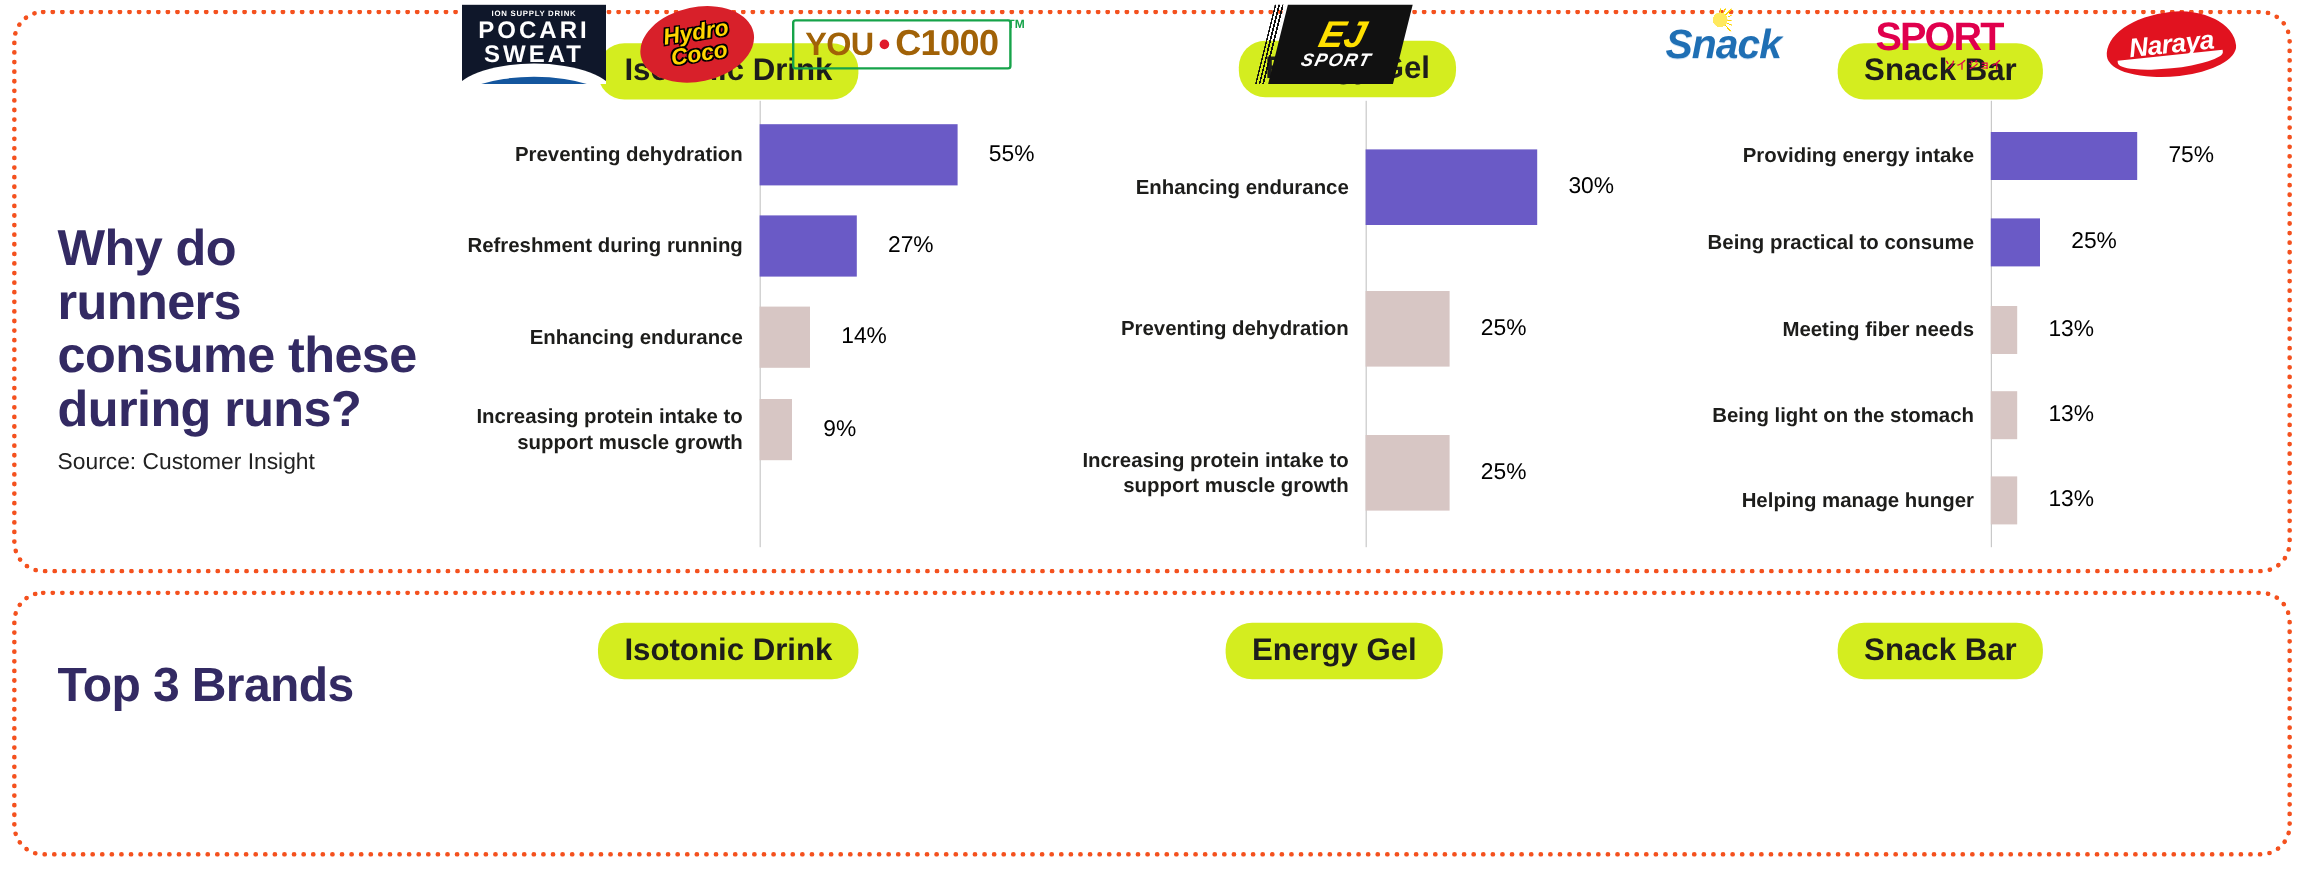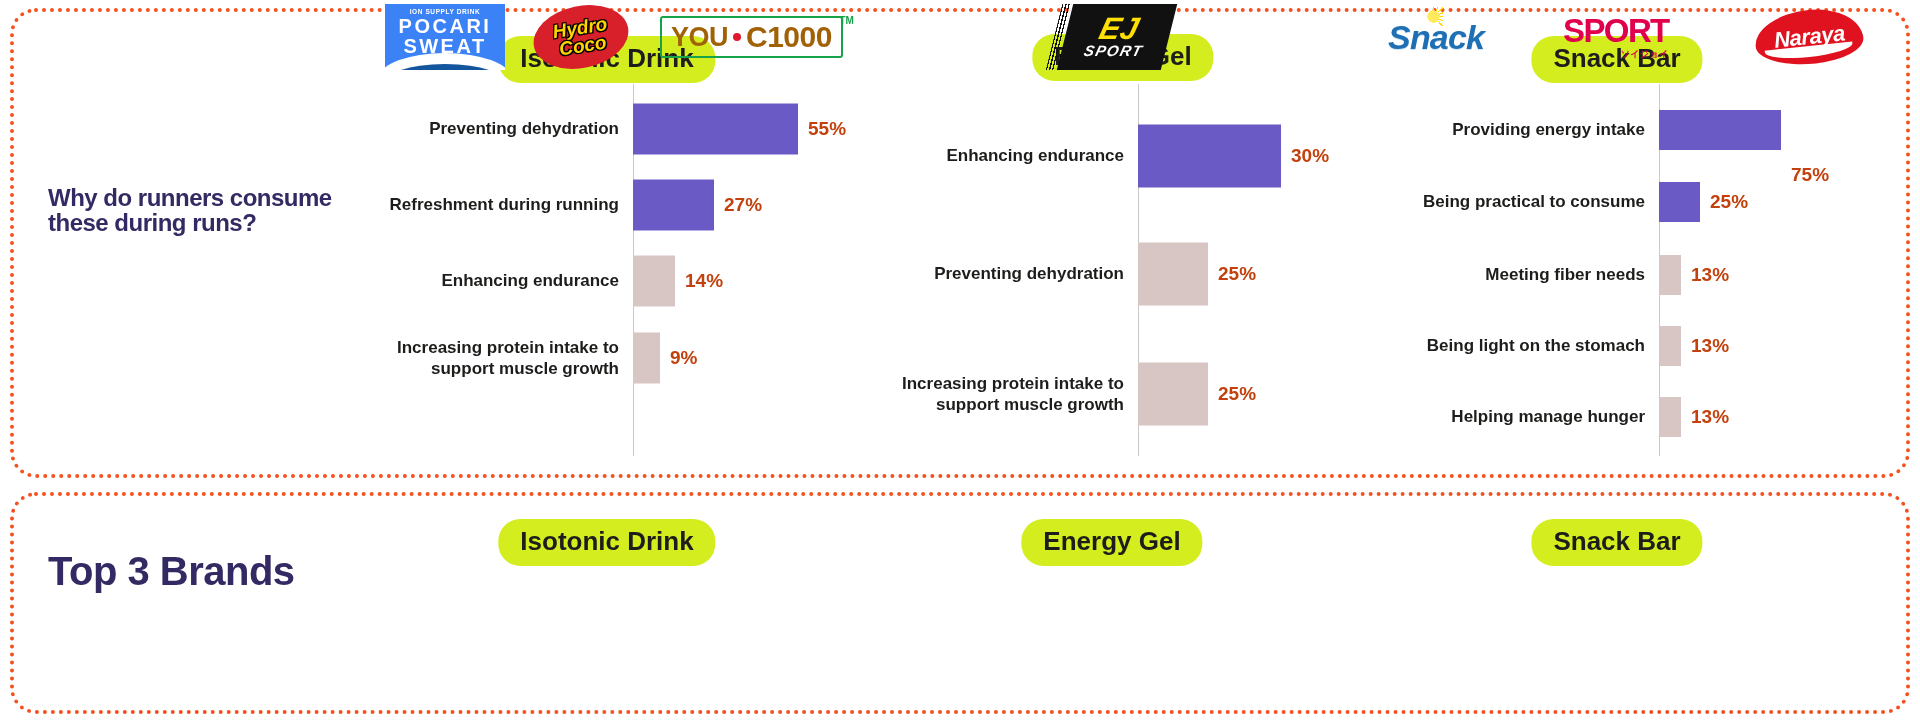--- a/index.html
+++ b/index.html
@@ -34,21 +34,21 @@
     left: 48px;
     box-sizing: border-box;
   }
   .big-title {
     color: #332a63;
     font-weight: 700;
     letter-spacing: -0.5px;
     line-height: 1.06;
   }
   #insights-title {
-    font-size: 24px;
+    font-size: 42px;
     width: 300px;
   }
   #brands-title {
     font-size: 40px;
     width: 300px;
   }
   .source-line {
     color: #222222;
     font-size: 19px;
     margin-top: 12px;
@@ -99,39 +99,39 @@
   .bar {
     position: absolute;
     left: 0;
     transform: translateY(-50%);
   }
   .bar.primary { background: #6a5ac6; }
   .bar.muted   { background: #d7c6c4; }
   .val-label {
     position: absolute;
     transform: translateY(-50%);
-    padding-left: 10px;
-    color: #c2410c;
+    padding-left: 26px;
+    color: #000000;
     font-size: 19px;
-    font-weight: 700;
+    font-weight: 400;
     white-space: nowrap;
   }
   .logo {
     position: absolute;
     top: 0;
     height: 74px;
     display: flex;
     align-items: center;
     justify-content: center;
   }
 
   
   .pocari {
     width: 120px; height: 66px;
-    background: #3b82f6;
+    background: #0f172a;
     display: flex; flex-direction: column;
     align-items: center; justify-content: flex-start;
     position: relative; overflow: hidden;
     padding-top: 5px; box-sizing: border-box;
   }
   .pocari .tag {
     color: #ffffff; font-size: 6.5px; font-weight: 700;
     letter-spacing: 0.6px; line-height: 1;
   }
   .pocari .w1, .pocari .w2 {
@@ -267,20 +267,21 @@
     transform: rotate(-6deg);
   }
 </style>
 </head>
 <body>
 
 <div class="panel" id="panel-insights"></div>
 
 <div class="left-col" style="top:185px;">
   <div class="big-title" id="insights-title">Why do runners consume these during runs?</div>
+  <div class="source-line">Source: Customer Insight</div>
 </div>
 
 <div class="pill" style="left:607px; top:36px;">Isotonic Drink</div>
 <div class="pill" style="left:1123px; top:34px;">Energy Gel</div>
 <div class="pill" style="left:1617px; top:36px;">Snack Bar</div>
 
 <div class="chart" id="chart-isotonic" style="left:633px; width:600px; height:372px;">
   <div class="axis" style="height:372px;"></div>
 
   <div class="row" style="top:45px;">
@@ -329,21 +330,21 @@
     <div class="val-label" style="left:70px;">25%</div>
   </div>
 </div>
 
 <div class="chart" id="chart-snack" style="left:1659px; width:260px; height:372px;">
   <div class="axis" style="height:372px;"></div>
 
   <div class="row" style="top:46px;">
     <div class="cat-label" style="width:240px;">Providing energy intake</div>
     <div class="bar primary" style="width:122px; height:40px;"></div>
-    <div class="val-label" style="left:122px;margin-top:45px;">75%</div>
+    <div class="val-label" style="left:122px;">75%</div>
   </div>
 
   <div class="row" style="top:118px;">
     <div class="cat-label" style="width:240px;">Being practical to consume</div>
     <div class="bar primary" style="width:41px; height:40px;"></div>
     <div class="val-label" style="left:41px;">25%</div>
   </div>
 
   <div class="row" style="top:191px;">
     <div class="cat-label" style="width:240px;">Meeting fiber needs</div>

